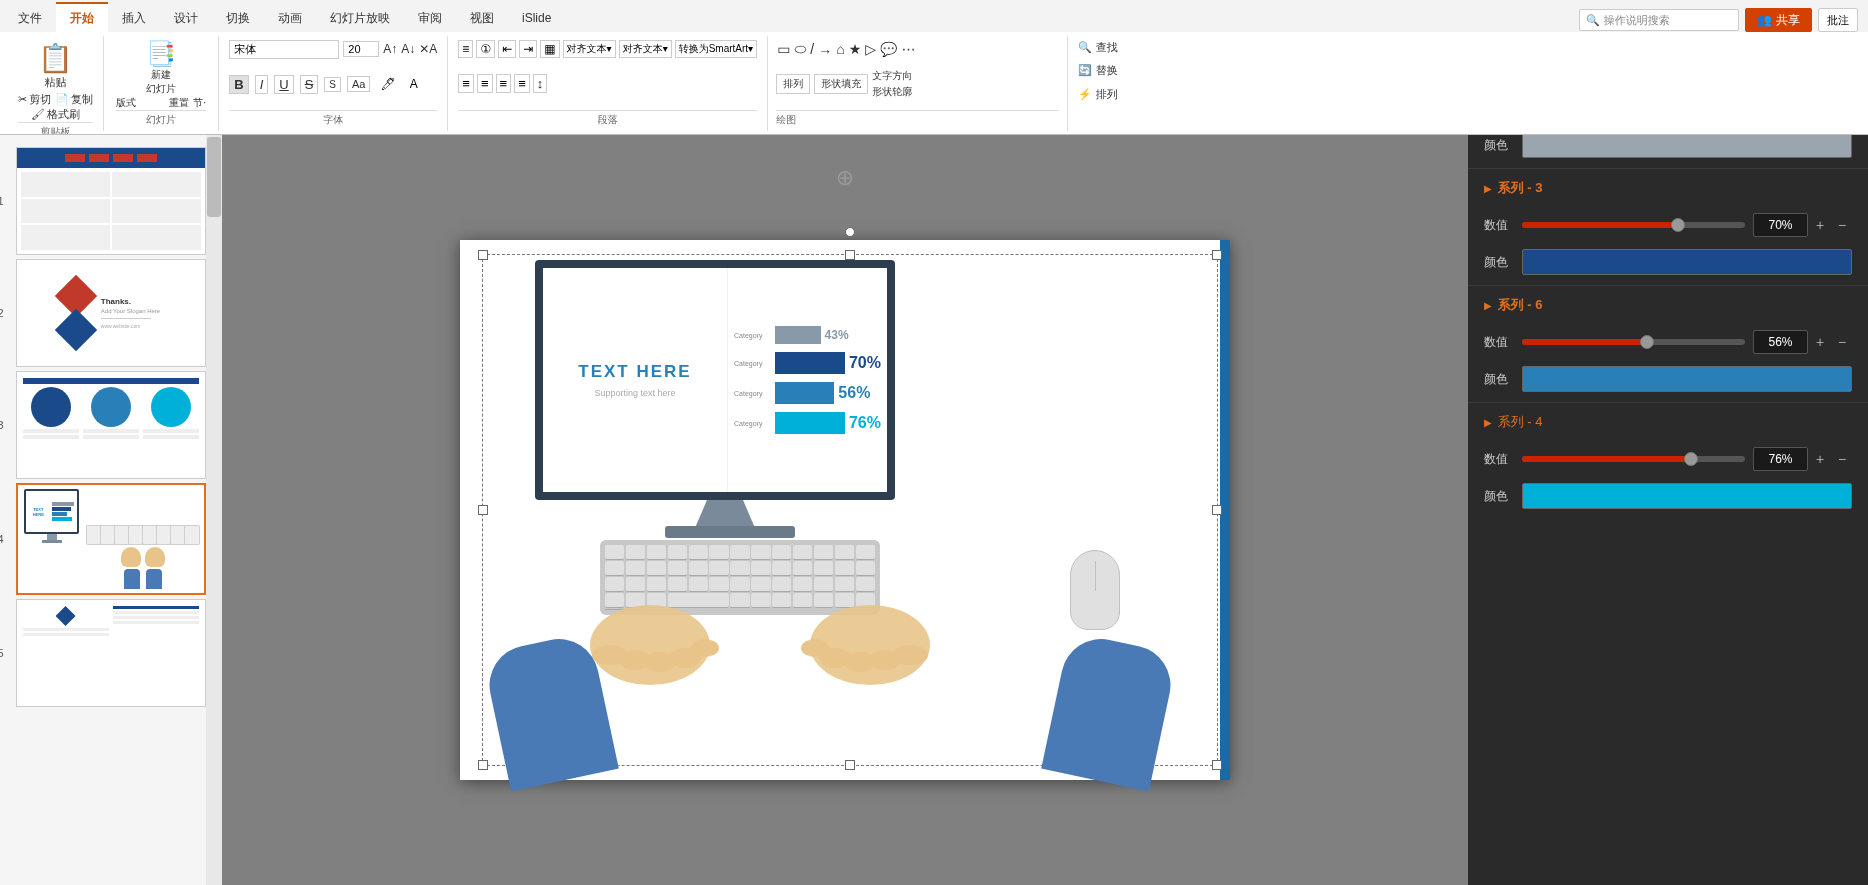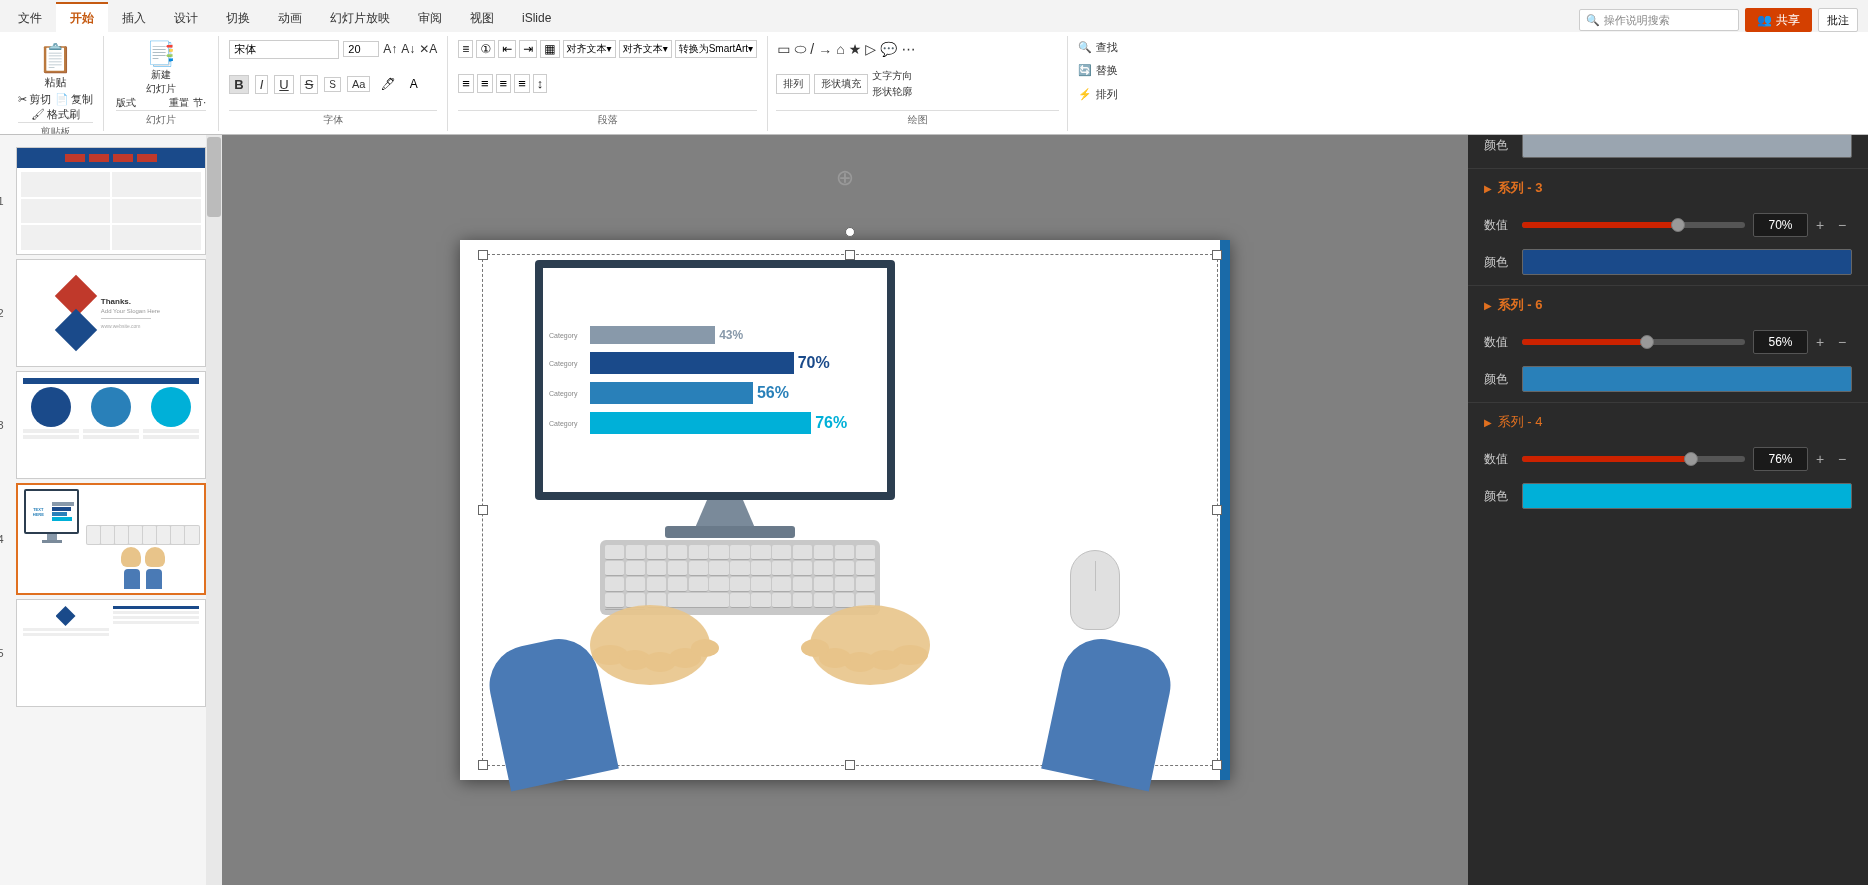--- a/index.html
+++ b/index.html
@@ -121,21 +121,21 @@
         <div style="font-size:14px;cursor:pointer;color:#333;padding:1px;">⋯</div>
       </div>
       <div style="display:flex;gap:4px;align-items:center;">
         <div style="font-size:10px;cursor:pointer;color:#333;border:1px solid #ccc;padding:2px 6px;">排列</div>
         <div style="font-size:10px;cursor:pointer;color:#333;border:1px solid #ccc;padding:2px 6px;">形状填充</div>
         <div style="display:flex;flex-direction:column;gap:2px;">
           <div style="font-size:10px;cursor:pointer;color:#333;white-space:nowrap;">文字方向</div>
           <div style="font-size:10px;cursor:pointer;color:#333;white-space:nowrap;">形状轮廓</div>
         </div>
       </div>
-      <div style="font-size:10px;color:#666;border-top:1px solid #ddd;width:100%;text-align:center;padding-top:2px;">绘图</div>
+      <div style="font-size:10px;color:#666;border-top:1px solid #ddd;width:100%;text-align:left;padding-top:2px;">绘图</div>
     </div>
 
     <div style="display:flex;flex-direction:column;padding:4px 10px;height:95px;justify-content:space-between;">
       <div style="display:flex;align-items:center;gap:4px;font-size:11px;cursor:pointer;color:#333;">🔍 <span>查找</span></div>
       <div style="display:flex;align-items:center;gap:4px;font-size:11px;cursor:pointer;color:#333;">🔄 <span>替换</span></div>
       <div style="display:flex;align-items:center;gap:4px;font-size:11px;cursor:pointer;color:#333;">⚡ <span>排列</span></div>
       <div style="height:16px;"></div>
     </div>
 
   </div>
@@ -292,20 +292,24 @@
       <div style="width:10px;height:10px;background:white;border:1px solid #666;position:absolute;bottom:-5px;right:-5px;"></div>
       <div style="width:10px;height:10px;background:white;border:1px solid #666;position:absolute;top:-28px;left:calc(50% - 5px);border-radius:50%;"></div>
     </div>
 
     <div style="position:absolute;left:35px;top:20px;width:580px;height:270px;">
 
       <div style="position:absolute;left:40px;top:0;width:360px;height:240px;background:#2c3e50;border-radius:4px;padding:8px;">
 
         <div style="width:100%;height:100%;background:white;display:flex;">
 
+          <div style="width:185px;display:flex;flex-direction:column;align-items:center;justify-content:center;padding:16px;border-right:1px solid #f0f0f0;">
+            <div style="font-size:17px;font-weight:bold;color:#2980b9;text-align:center;letter-spacing:2px;font-family:Arial;">TEXT HERE</div>
+            <div style="font-size:9px;color:#aaa;text-align:center;margin-top:6px;">Supporting text here</div>
+          </div>
 
           <div style="flex:1;display:flex;flex-direction:column;justify-content:center;padding:8px 6px;gap:4px;">
 
             <div style="display:flex;align-items:center;gap:3px;height:22px;">
               <span style="font-size:7px;color:#888;width:38px;">Category</span>
               <div style="flex:1;height:18px;position:relative;display:flex;align-items:center;">
                 <div style="width:43%;height:100%;background:#8899aa;display:flex;align-items:center;"></div>
                 <span style="font-size:12px;color:#8899aa;margin-left:4px;font-weight:bold;">43%</span>
               </div>
             </div>

